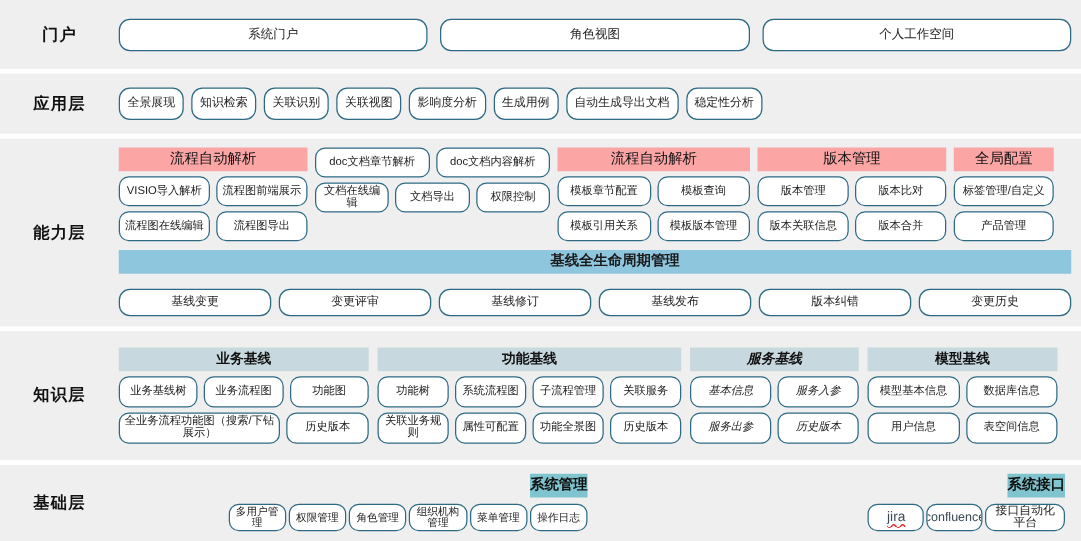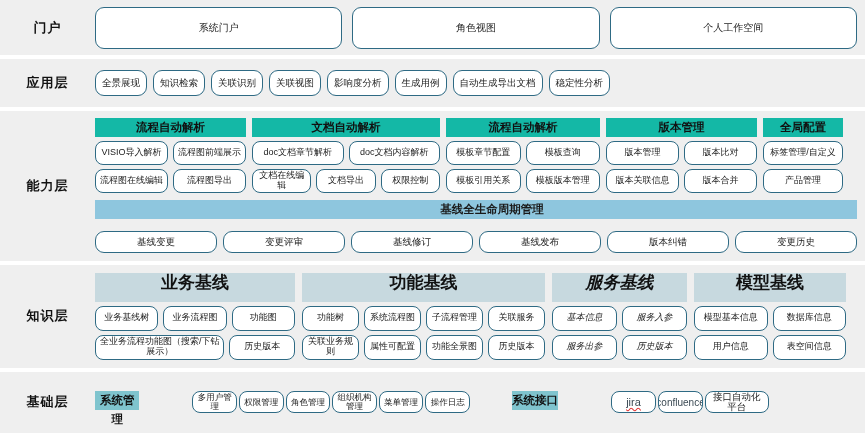--- a/index.html
+++ b/index.html
@@ -49,37 +49,37 @@
     text-align:center;
     box-sizing:border-box;
     padding:2px 3px;
     height:24px;
     overflow:hidden;
   }
 
   
   .portal-row{height:56px;}
   .portal-body{display:flex;gap:10px;}
-  .portal-body .btn{flex:1;height:42px;font-size:10px;border-radius:9px;}
+  .portal-body .btn{flex:1;height:26px;font-size:10px;border-radius:9px;}
 
   
   .app-row{height:48px;}
   .app-body{display:flex;gap:6px;}
   .app-body .btn{height:26px;font-size:9.5px;border-radius:9px;padding:0 6px;white-space:nowrap;}
 
   
   .cap-row{height:152px;align-items:center;}
   .cap-body{display:flex;flex-direction:column;gap:4px;}
   .cap-groups{display:flex;gap:6px;}
   .cap-group{display:flex;flex-direction:column;gap:4px;}
   .group-head{
-    background:#14b8a6;
+    background:#fca5a5;
     text-align:center;
     font-size:11.5px;
-    font-weight:bold;
+    font-weight:normal;
     color:#111;
     height:19px;
     line-height:19px;
     box-sizing:border-box;
   }
   .cap-line{display:flex;gap:5px;}
   .cap-line .btn{flex:1;height:24px;}
 
   
   .g-flow{width:151px;}
@@ -102,37 +102,37 @@
   .life-line{display:flex;gap:6px;margin-top:8px;}
   .life-line .btn{flex:1;height:22px;border-radius:9px;font-size:9.5px;}
 
   
   .know-row{height:104px;}
   .know-body{display:flex;gap:7px;}
   .know-group{display:flex;flex-direction:column;gap:4px;}
   .know-head{
     background:#c7d9df;
     text-align:center;
-    font-size:17px;
+    font-size:11px;
     font-weight:bold;
     color:#111;
-    height:29px;
+    height:19px;
     line-height:19px;
   }
   .know-line{display:flex;gap:5px;}
   .know-line .btn{flex:1;height:25px;}
   .g-biz{width:200px;}
   .g-func{width:243px;}
   .g-svc{width:135px;font-style:italic;}
   .g-model{width:152px;}
 
   
   .base-row{height:62px;}
   .base-body{display:flex;gap:42px;}
-  .base-group{display:flex;flex-direction:row;gap:5px;}
+  .base-group{display:flex;flex-direction:column;gap:5px;align-items:flex-end;}
   .base-head{
     background:#7fc4ce;
     text-align:center;
     font-size:11.5px;
     font-weight:bold;
     color:#111;
     height:19px;
     line-height:19px;
   }
   .base-line{display:flex;gap:2px;margin-left:48px;}
@@ -188,21 +188,20 @@
             <div class="btn">VISIO导入解析</div>
             <div class="btn">流程图前端展示</div>
           </div>
           <div class="cap-line">
             <div class="btn">流程图在线编辑</div>
             <div class="btn">流程图导出</div>
           </div>
         </div>
 
         <div class="cap-group g-doc">
-          <div class="group-head">文档自动解析</div>
           <div class="cap-line">
             <div class="btn">doc文档章节解析</div>
             <div class="btn">doc文档内容解析</div>
           </div>
           <div class="cap-line">
             <div class="btn">文档在线编辑</div>
             <div class="btn">文档导出</div>
             <div class="btn">权限控制</div>
           </div>
         </div>

